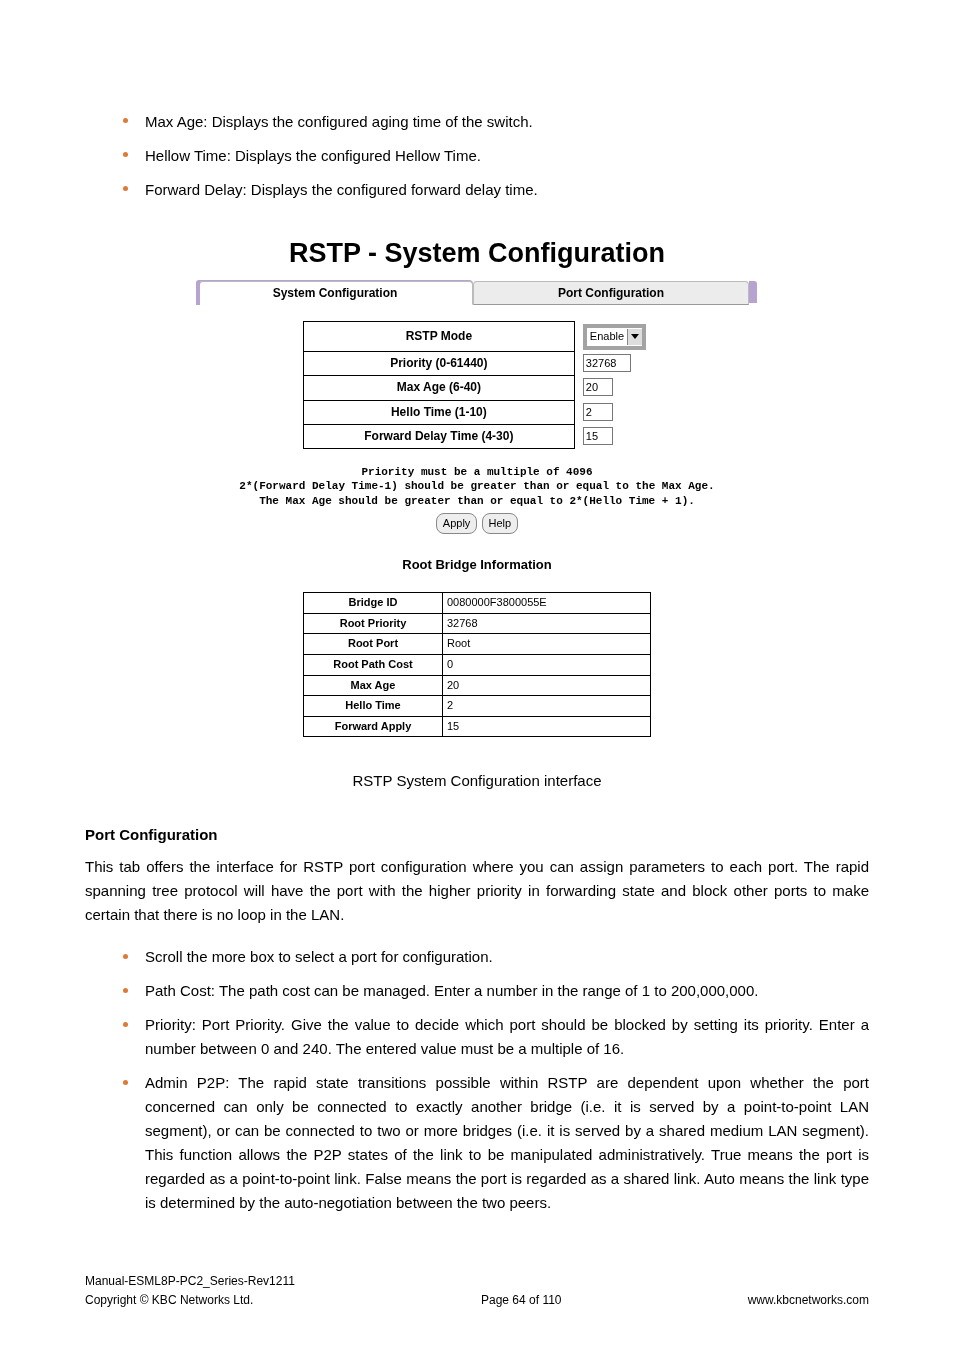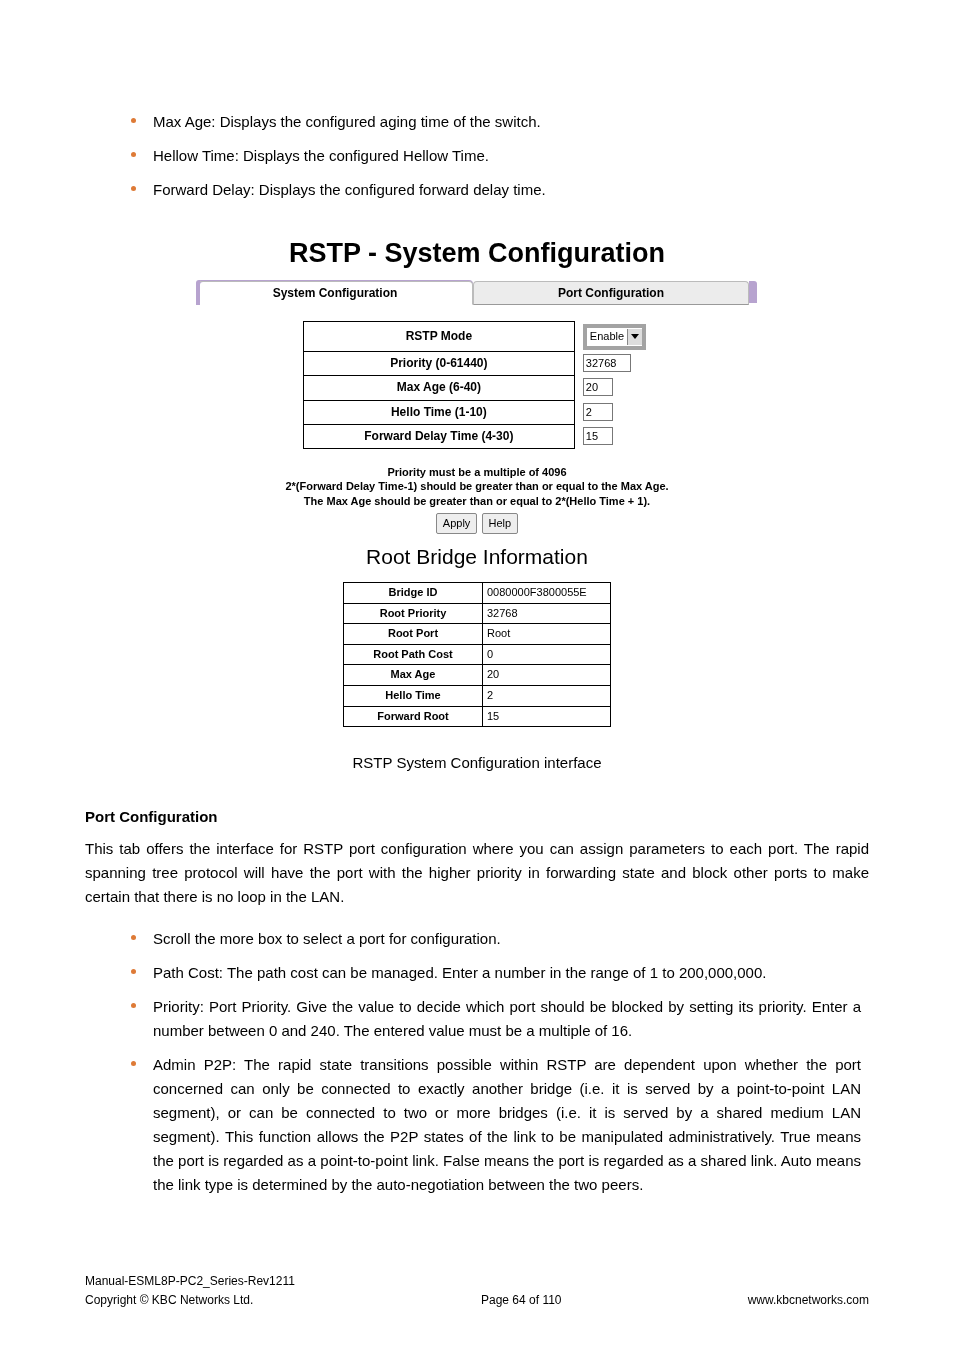--- a/index.html
+++ b/index.html
@@ -19,21 +19,21 @@
     line-height: 1.6;
   }
   ul.top-bullets, ul.mid-bullets {
     list-style: none;
     padding: 0;
     margin: 0 0 20px 0;
   }
   .top-bullets li, .mid-bullets li {
     position: relative;
     padding-left: 60px;
-    margin: 10px 8px;
+    margin: 10px 0;
     text-align: justify;
   }
   .bullet-dot::before {
     content: '';
     position: absolute;
     left: 38px;
     top: 0.55em;
     width: 5px;
     height: 5px;
     background: #DE7A36;
@@ -148,49 +148,50 @@
     padding: 0 2px;
     text-align: left;
     background: #fff;
     font-family: Verdana, sans-serif;
   }
   .w-wide { width: 42px; }
   .w-narrow { width: 24px; }
 
   .notes {
     font-size: 11px;
-    font-family: Liberation Sans, sans-serif;
+    font-family: Liberation Mono, monospace;
     font-weight: bold;
     line-height: 1.3;
     margin-top: 16px;
   }
   .btnrow {
     margin-top: 2px;
   }
   .winbtn {
     display: inline-block;
     font-size: 11px;
     font-family: Arial, sans-serif;
     padding: 1px 6px;
     background: #eee;
     border: 1px solid #888;
-    border-radius: 2px;
+    border-radius: 8px;
   }
 
   .rbi-title {
     font-family: Tahoma, Verdana, sans-serif;
-    font-size: 21px;
-    margin: 6px 0 0 0;
+    font-size: 13px;
+    margin: 21px 0 0 0;
+    font-weight: bold;
   }
   .rbi-table {
-    margin: 8px auto;
+    margin: 16px auto;
     border-collapse: collapse;
     font-size: 11px;
     font-family: Verdana, sans-serif;
-    width: 268px;
+    width: 348px;
   }
   .rbi-table td {
     border: 1px solid #000;
     padding: 1px 4px;
   }
   .rbi-table td.k {
     font-weight: bold;
     text-align: center;
     width: 130px;
   }
@@ -314,21 +315,21 @@
             </tr>
         <tr>
               <td class="k">Max Age</td>
               <td class="v">20</td>
             </tr>
         <tr>
               <td class="k">Hello Time</td>
               <td class="v">2</td>
             </tr>
         <tr>
-              <td class="k">Forward Root</td>
+              <td class="k">Forward Apply</td>
               <td class="v">15</td>
             </tr>
       </tbody>
         </table>
     </div>
   </div>
 
   <div class="caption">RSTP System Configuration interface</div>
 
   <div class="sec-head">Port Configuration</div>

